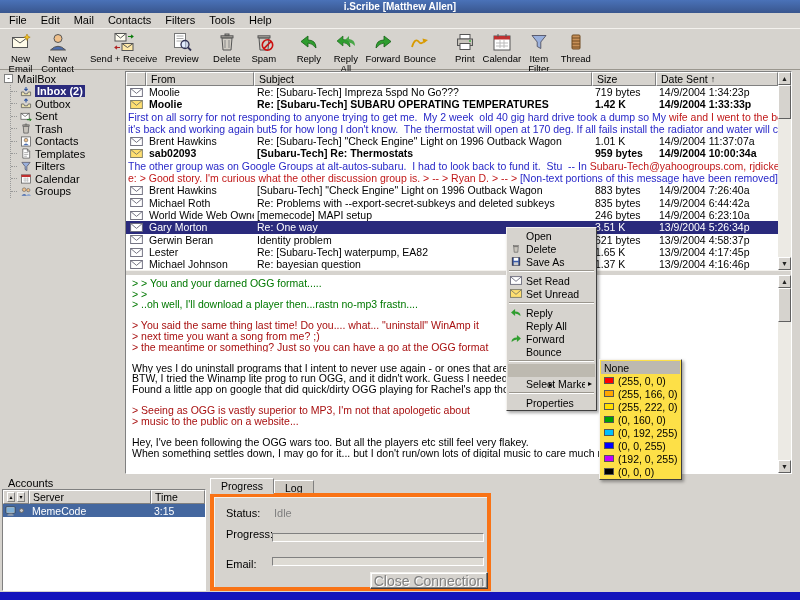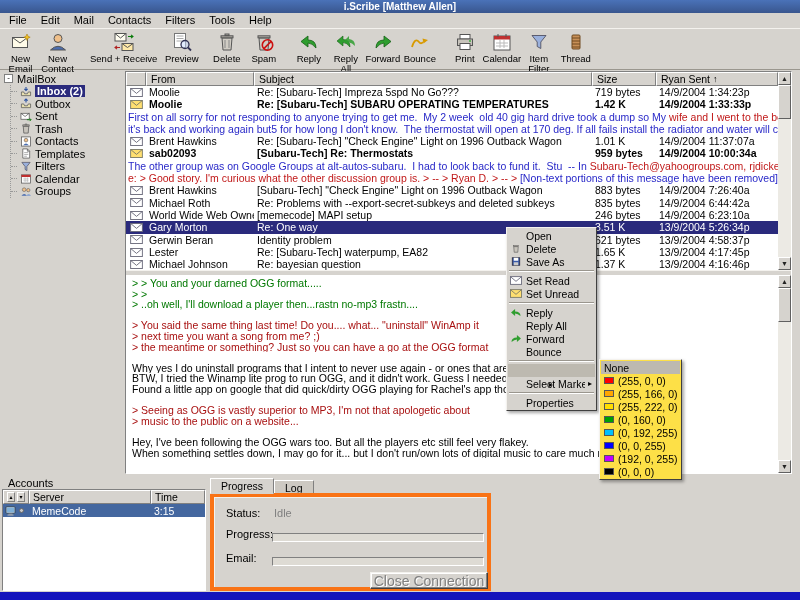--- a/index.html
+++ b/index.html
@@ -390,21 +390,21 @@
         <div class="hdr-cell">
           <span class="hdr-text">From</span>
         </div>
         <div class="hdr-cell">
           <span class="hdr-text">Subject</span>
         </div>
         <div class="hdr-cell">
           <span class="hdr-text">Size</span>
         </div>
         <div class="hdr-cell">
-          <span class="hdr-text">Ryan Sent</span>
+          <span class="hdr-text">Date Sent</span>
           <span class="sort-arrow">↑</span>
         </div>
       </div>
     <div class="list-rows" id="list-rows">
         <div class="list-row msg">
           <div class="cell c-icon">
             <span class="icn">
               <svg viewBox="0 0 14 10">
                 <rect x="0.5" y="0.5" width="13" height="9" fill="#ffffff" stroke="#667"></rect>
                 <path d="M0.5 0.5 L7 6 L13.5 0.5" fill="none" stroke="#667"></path>
@@ -634,21 +634,21 @@
   <div class="tabs">
     <div class="tab active">Progress</div>
     <div class="tab">Log</div>
   </div>
 
   <div class="status-box">
     <span class="lbl" style="left:12px;top:10px">Status:</span>
     <span class="val" style="left:60px;top:10px">Idle</span>
     <span class="lbl" style="left:12px;top:31px">Progress:</span>
     <div class="pbar" style="left:58px;top:36px"></div>
-    <span class="lbl" style="left:12px;top:55px">Email:</span>
+    <span class="lbl" style="left:12px;top:61px">Email:</span>
     <div class="pbar" style="left:58px;top:60px"></div>
     <button class="btn" style="left:156px;top:75px">Close Connection</button>
   </div>
 
   <div class="taskbar-strip"></div>
 
   <div class="context-menu" id="context-menu">
       <div class="cm-item">
         <span class="cm-icon"></span>
         <span class="cm-label">Open</span>

